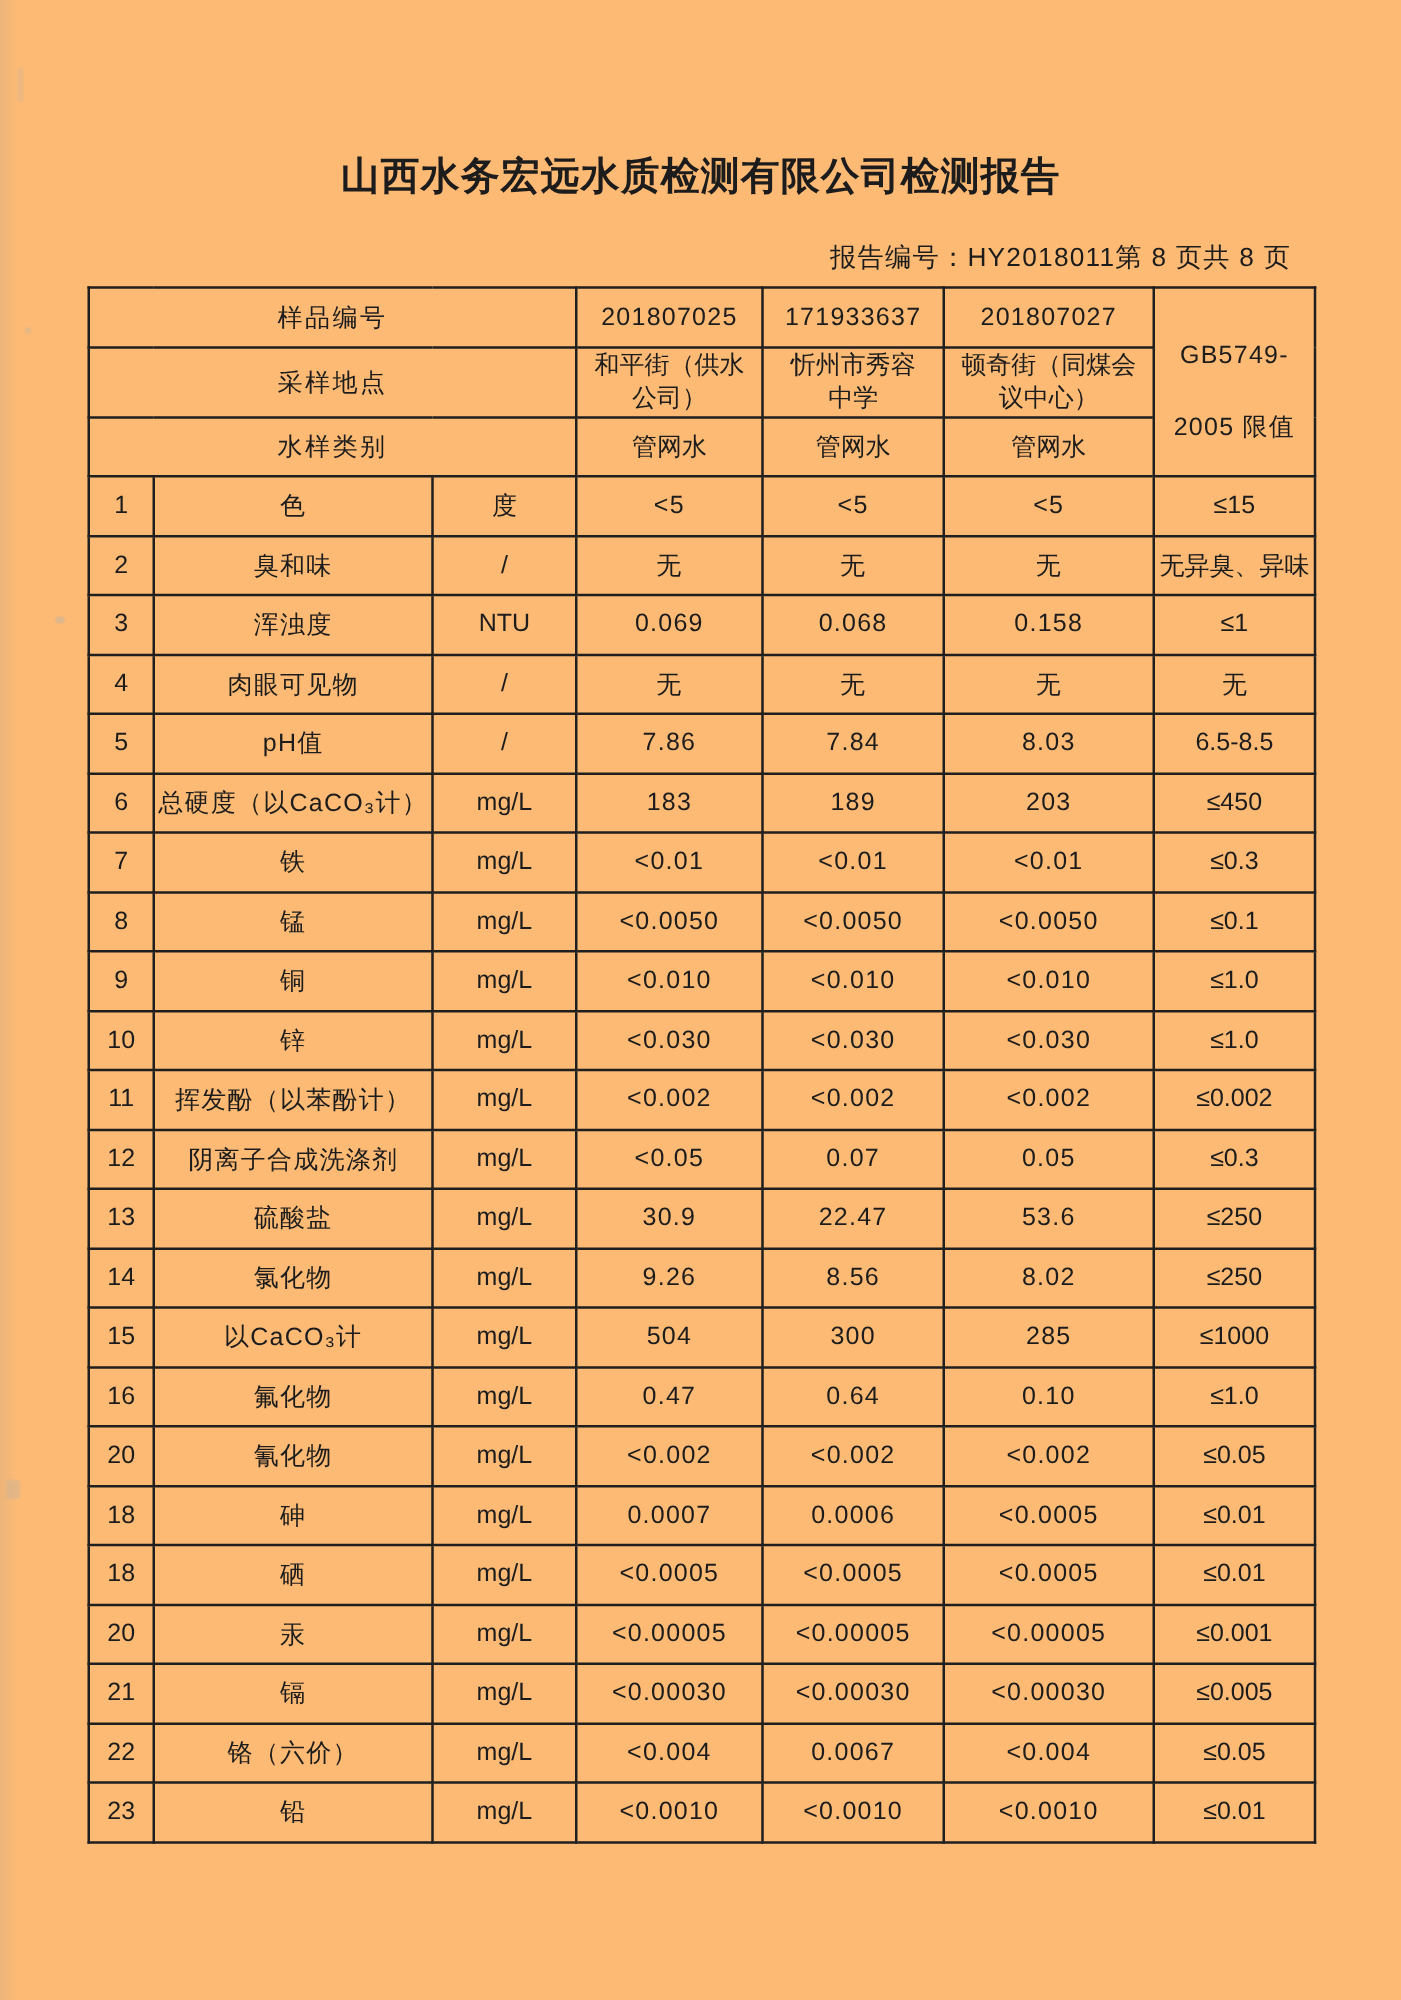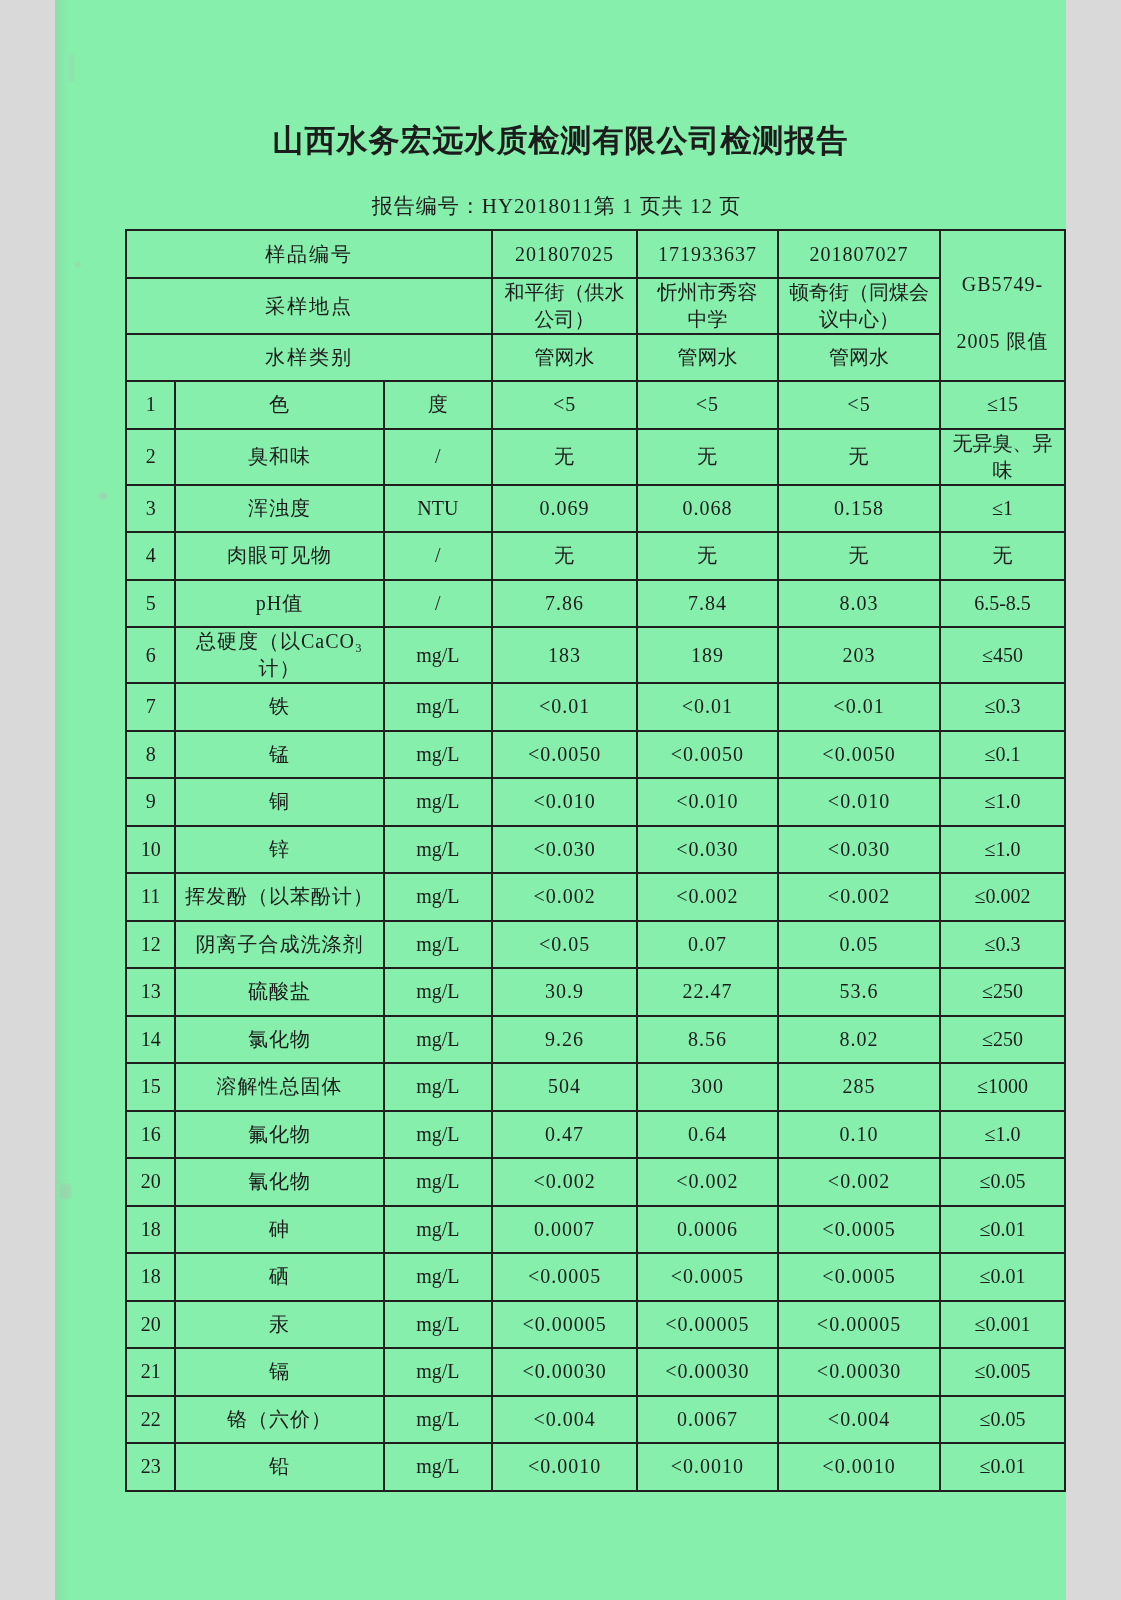--- a/index.html
+++ b/index.html
@@ -1,32 +1,32 @@
 <!DOCTYPE html>
 <html><head>
 <meta charset="utf-8">
 <style>
   html,body{margin:0;padding:0;background:#d9d9d9;}
   .page{
-    position:relative;width:1011px;height:1600px;margin:0 auto;
-    background:#86efac;color:#1c1c1c;overflow:hidden;
-    font-family:Liberation Serif, serif;
+    position:relative;width:1121px;height:1600px;margin:0 auto;
+    background:#fdba74;color:#1c1c1c;overflow:hidden;
+    font-family:Liberation Sans, sans-serif;
   }
   .page::before{ 
     content:"";position:absolute;left:0;top:0;bottom:0;width:14px;
     background:linear-gradient(90deg,rgba(160,158,152,.18),rgba(160,158,152,0));
     pointer-events:none;
   }
   .title{
     position:absolute;top:120px;left:0;width:100%;margin:0;
     text-align:center;font-size:31px;font-weight:bold;letter-spacing:1px;
   }
   .meta{
     position:absolute;top:192px;left:80px;right:88px;
-    display:flex;justify-content:center;
+    display:flex;justify-content:flex-end;
     font-size:21px;letter-spacing:1px;
   }
   table.report{
     position:absolute;top:229px;left:70px;
     border-collapse:collapse;table-layout:fixed;
   }
   table.report td{
     border:2px solid #1f1f1f;
     text-align:center;vertical-align:middle;
     font-size:20px;padding:0 2px;overflow:hidden;
@@ -51,21 +51,21 @@
 </style>
 </head>
 <body>
 
 <div class="page">
 
   <h1 class="title">山西水务宏远水质检测有限公司检测报告</h1>
 
   <div class="meta">
     <span>报告编号：HY2018011</span>
-    <span>第 1 页共 12 页</span>
+    <span>第 8 页共 8 页</span>
   </div>
 
   <table class="report">
     <colgroup>
       <col style="width:52px">
         <col style="width:223px">
         <col style="width:115px">
       <col style="width:149px">
         <col style="width:145px">
         <col style="width:168px">
@@ -233,21 +233,21 @@
       <td class="pname">氯化物</td>
       <td class="unit">mg/L</td>
       <td class="val">9.26</td>
       <td class="val">8.56</td>
       <td class="val">8.02</td>
       <td class="val limitcell">≤250</td>
     </tr>
 
     <tr class="body-row">
       <td class="num">15</td>
-      <td class="pname">溶解性总固体</td>
+      <td class="pname">以CaCO₃计</td>
       <td class="unit">mg/L</td>
       <td class="val">504</td>
       <td class="val">300</td>
       <td class="val">285</td>
       <td class="val limitcell">≤1000</td>
     </tr>
 
     <tr class="body-row">
       <td class="num">16</td>
       <td class="pname">氟化物</td>

